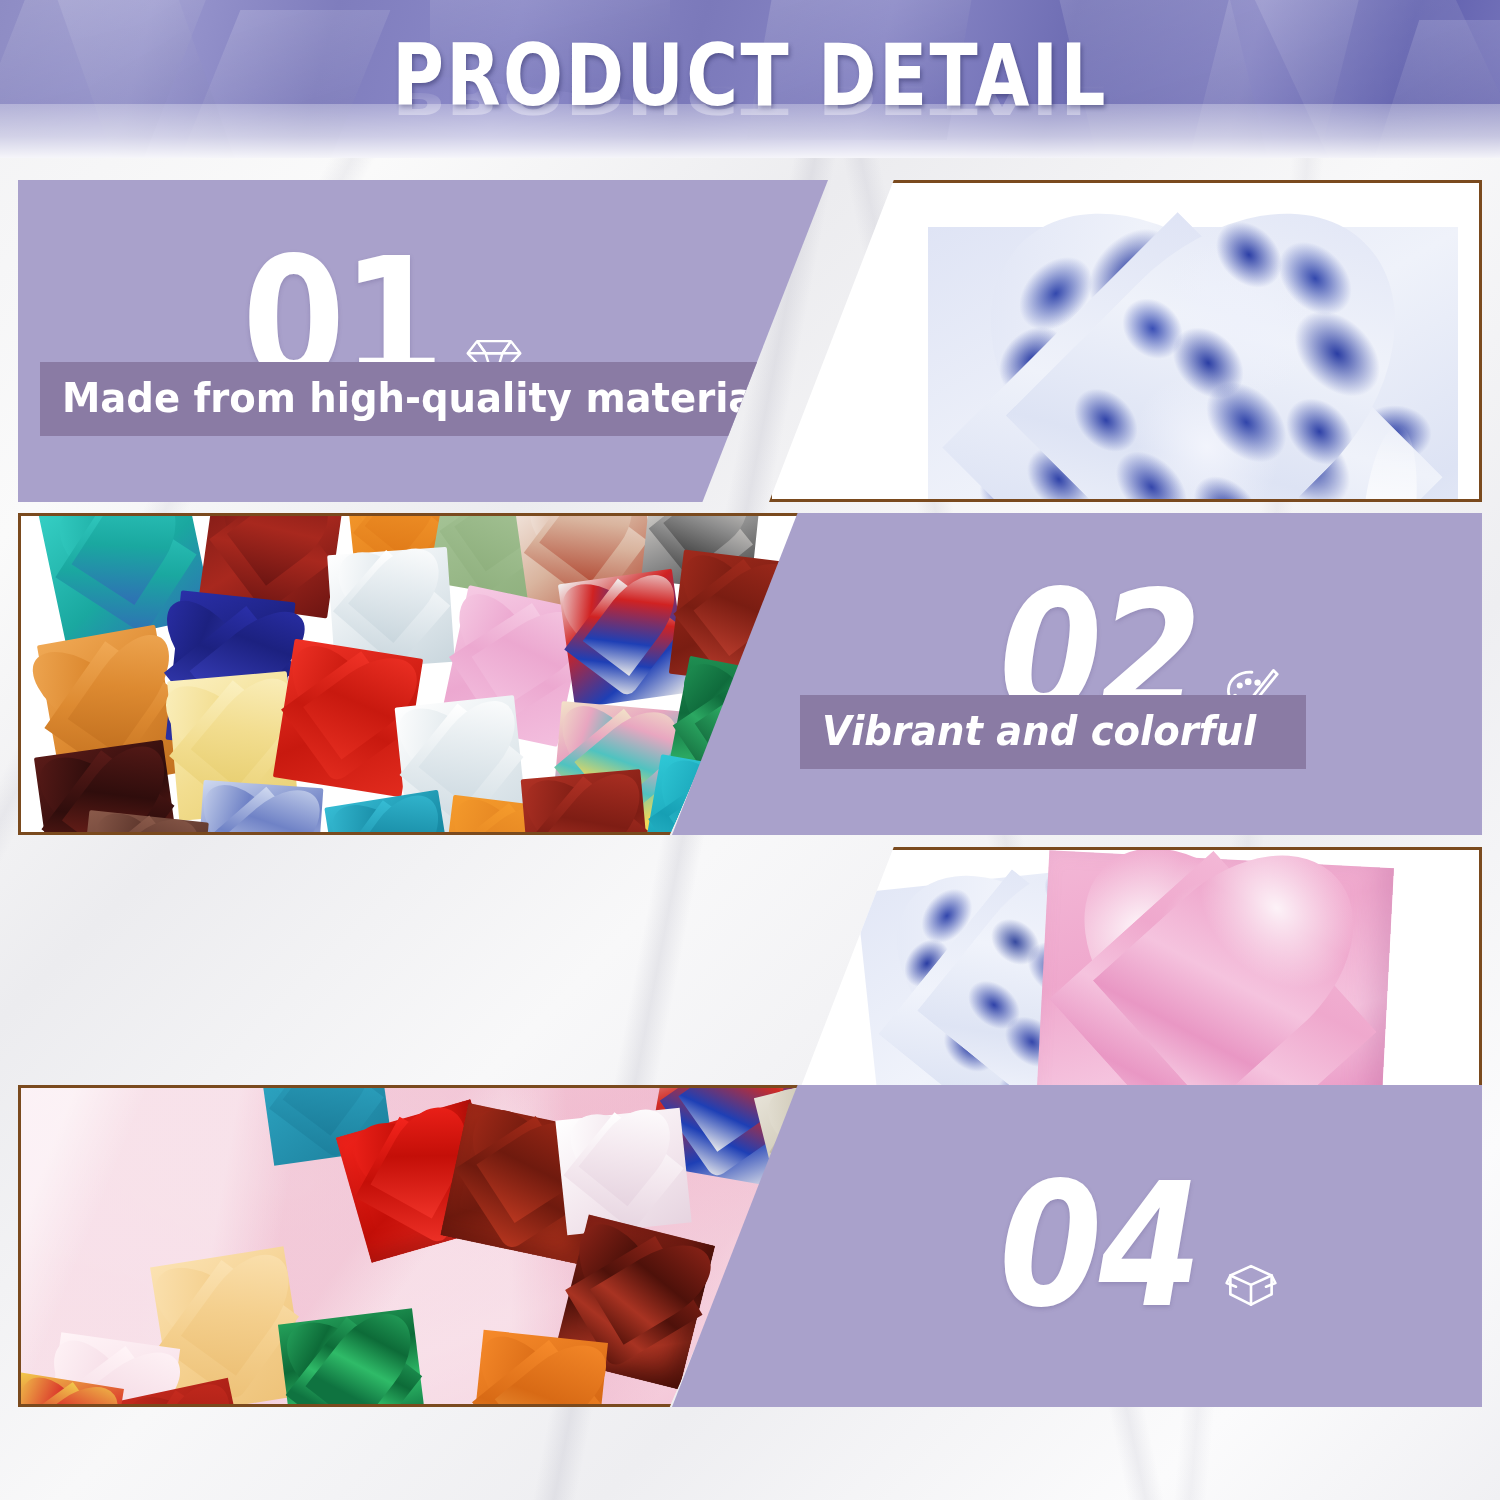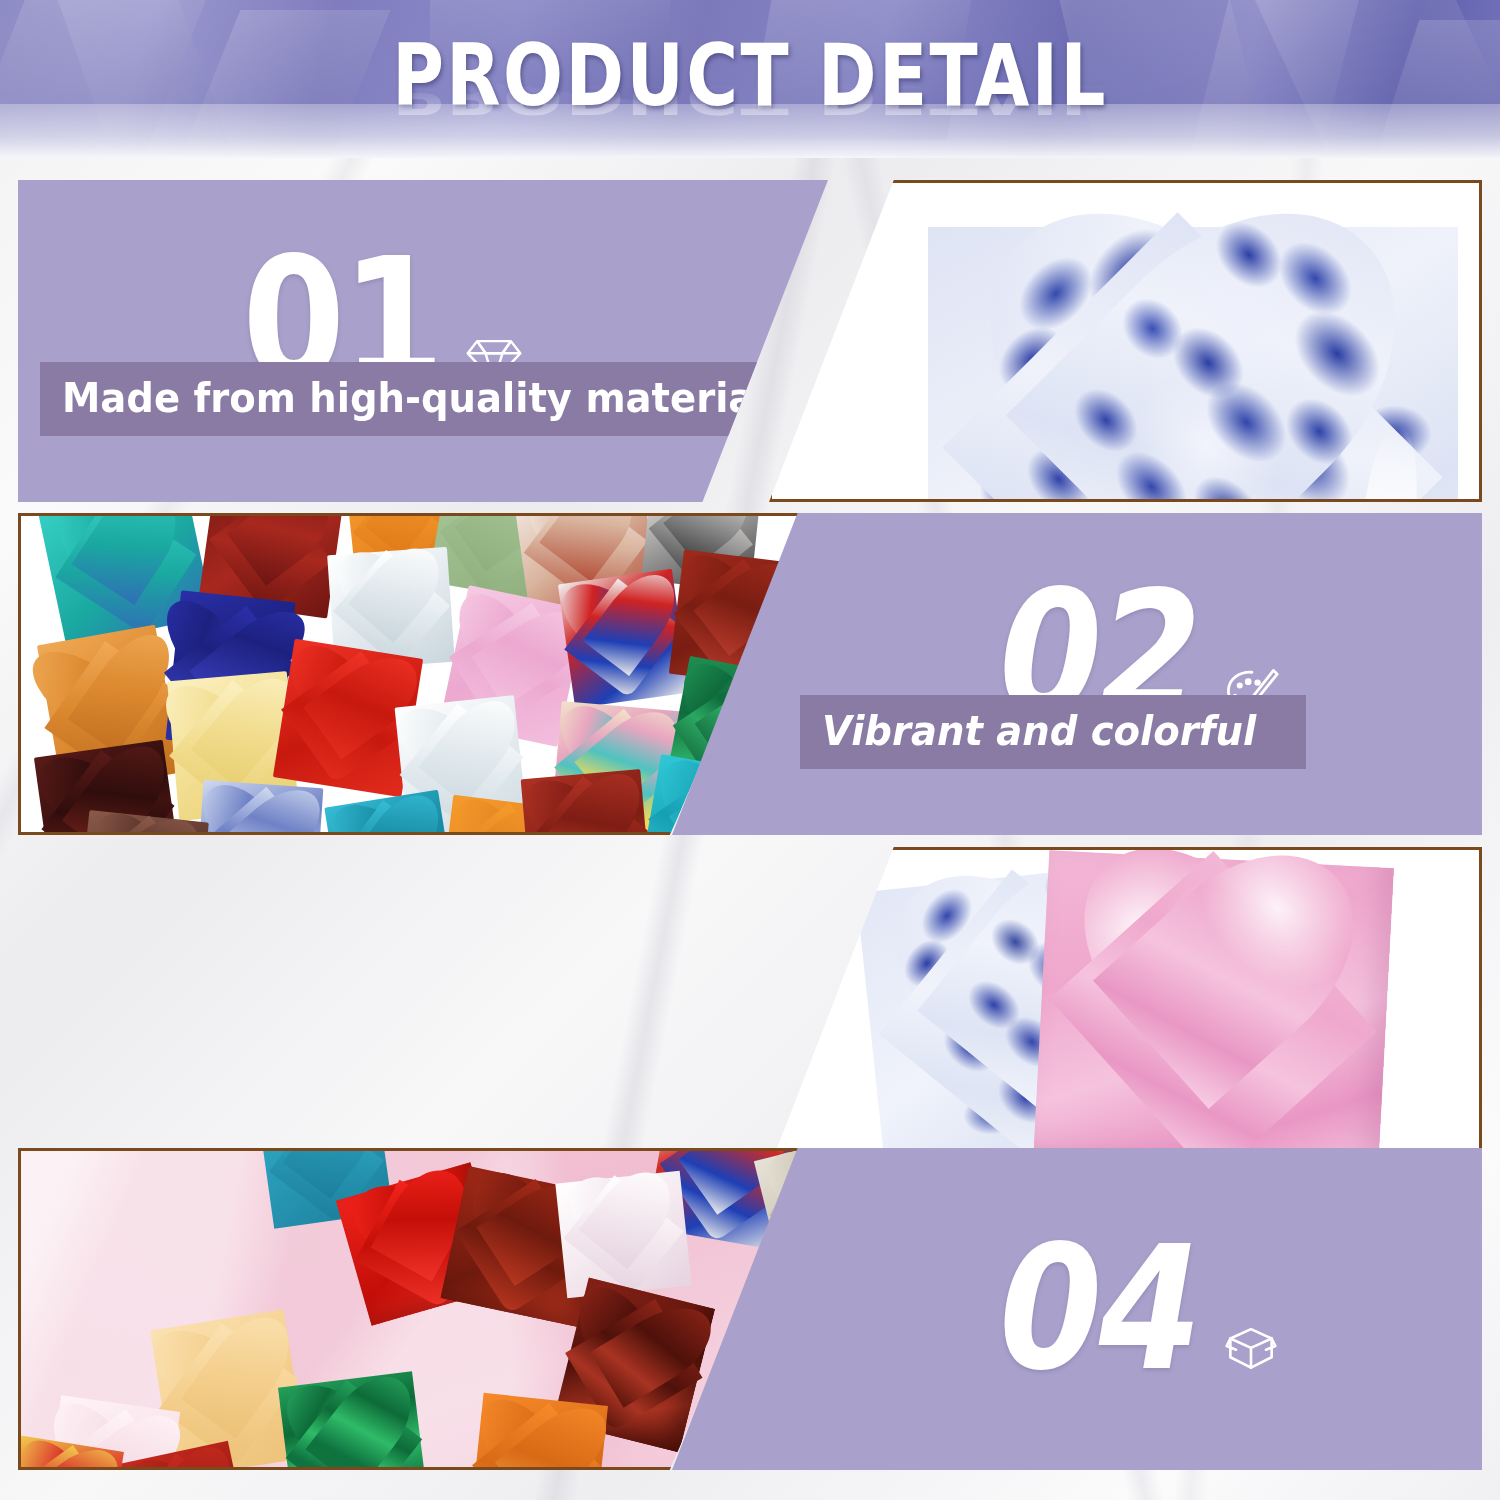--- a/index.html
+++ b/index.html
@@ -112,21 +112,21 @@
   
   .row {
     position: absolute;
     left: 18px;
     width: 1464px;
     height: 322px;
   }
   .row-1 { top: 180px; }
   .row-2 { top: 513px; }
   .row-3 { top: 847px; }
-  .row-4 { top: 1148px; height: 322px; }
+  .row-4 { top: 1085px; height: 322px; }
 
   .panel { position: absolute; top: 0; height: 100%; overflow: hidden; }
 
   
   .panel-text {
     background: #a9a1cb;
     display: flex;
     flex-direction: column;
     justify-content: center;
   }

